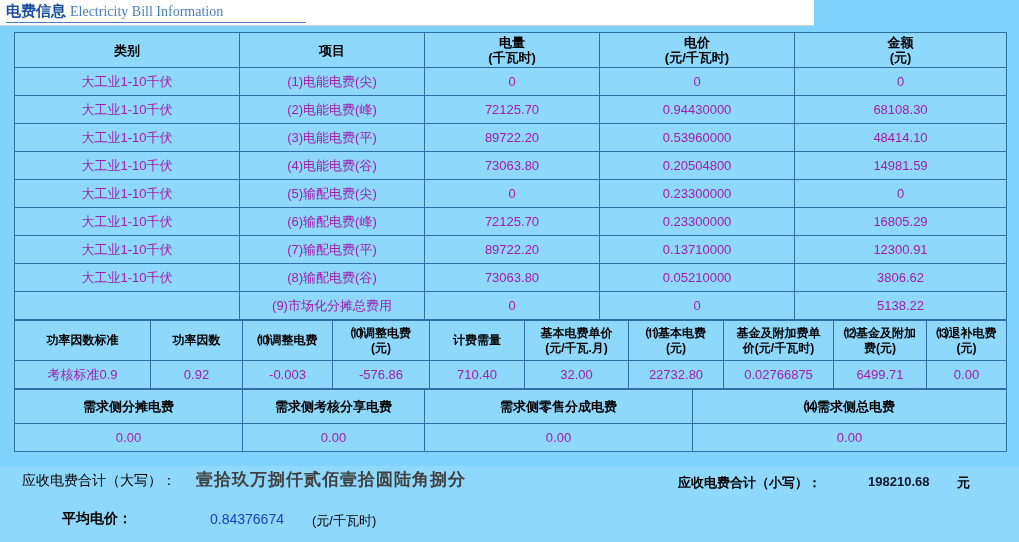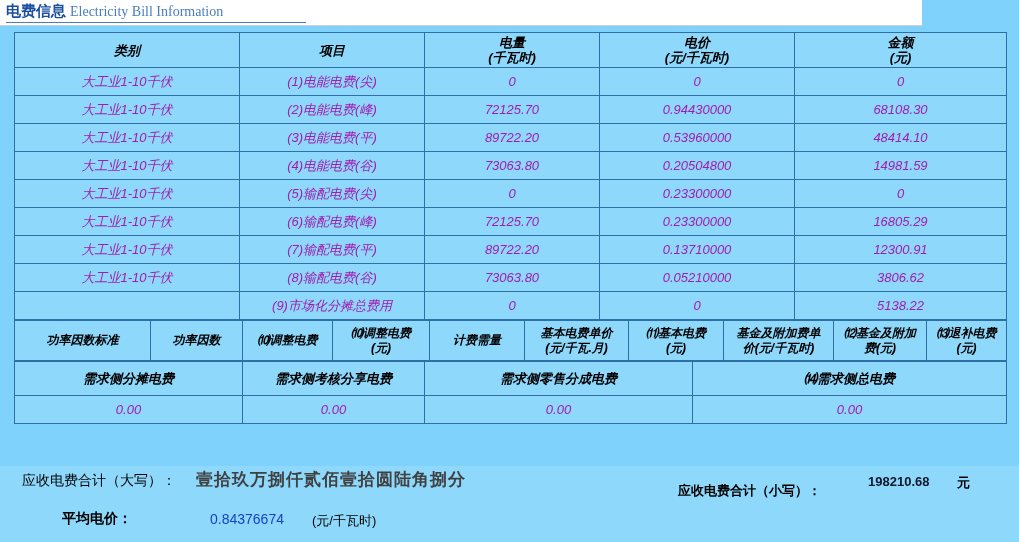--- a/index.html
+++ b/index.html
@@ -6,21 +6,21 @@
   body{
     width:1019px;height:542px;
     background:#7ed2fb;
     font-family:"Liberation Sans","DejaVu Sans",sans-serif;
     font-size:13px;
     color:#000;
     overflow:hidden;
   }
   .page{position:relative;width:1019px;height:542px;background:#7ed2fb;}
   .topbar{
-    position:absolute;left:0;top:0;width:922px;height:26px;
+    position:absolute;left:0;top:0;width:814px;height:26px;
     background:#ffffff;
     border-bottom:1px solid #cfcfcf;
     box-sizing:border-box;
   }
   .title-wrap{
     position:absolute;left:6px;top:2px;
     white-space:nowrap;
   }
   .title-cn{
     font-size:15px;font-weight:bold;color:#1a4fa0;
@@ -29,21 +29,21 @@
   .title-en{
     font-size:14px;color:#4a7ebb;
     font-family:"Liberation Serif","DejaVu Serif",serif;
     margin-left:4px;
   }
   .title-underline{
     position:absolute;left:6px;top:22px;width:300px;height:1px;background:#4a7ebb;
   }
 
   .tblwrap{position:absolute;left:14px;top:32px;width:992px;}
-  table{border-collapse:collapse;width:992px;table-layout:fixed;font-style:italic;}
+  table{border-collapse:collapse;width:992px;table-layout:fixed;}
   td,th{
     border:1px solid #2f6fa8;
     text-align:center;
     vertical-align:middle;
     padding:2px 3px;
     font-size:13px;
     background:#8ed8fc;
     box-sizing:border-box;
   }
   th{
@@ -63,21 +63,21 @@
     background:#8ed8fc;
   }
   .f-left{
     position:absolute;left:22px;top:6px;font-weight:normal;font-size:14px;
   }
   .f-amount-cn{
     position:absolute;left:196px;top:2px;font-weight:bold;font-size:17px;color:#404040;
     letter-spacing:1px;
   }
   .f-right-lbl{
-    position:absolute;left:678px;top:8px;font-weight:bold;font-size:13px;margin-top:8px;
+    position:absolute;left:678px;top:8px;font-weight:bold;font-size:13px;
   }
   .f-right-val{
     position:absolute;left:868px;top:8px;color:#0f172a;font-size:13px;font-weight:bold;
   }
   .f-right-unit{
     position:absolute;left:957px;top:8px;font-size:13px;font-weight:bold;
   }
   .f-row2-lbl{
     position:absolute;left:62px;top:44px;font-weight:bold;font-size:14px;font-family:Liberation Serif, serif;
   }
@@ -243,20 +243,32 @@
         </th>
         <th class="hdr2 small">
           <div>⑿基金及附加</div>
           <div>费(元)</div>
         </th>
         <th class="hdr2 small">
           <div>⒀退补电费</div>
           <div>(元)</div>
         </th>
       </tr>
+      <tr>
+        <td class="blue">考核标准0.9</td>
+        <td class="blue">0.92</td>
+        <td class="blue">-0.003</td>
+        <td class="blue">-576.86</td>
+        <td class="blue">710.40</td>
+        <td class="blue">32.00</td>
+        <td class="blue">22732.80</td>
+        <td class="blue">0.02766875</td>
+        <td class="blue">6499.71</td>
+        <td class="blue">0.00</td>
+      </tr>
     </tbody>
       </table>
 
     <table>
       <colgroup>
         <col style="width:228px">
           <col style="width:182px">
           <col style="width:268px">
           <col style="width:314px">
       </colgroup>

